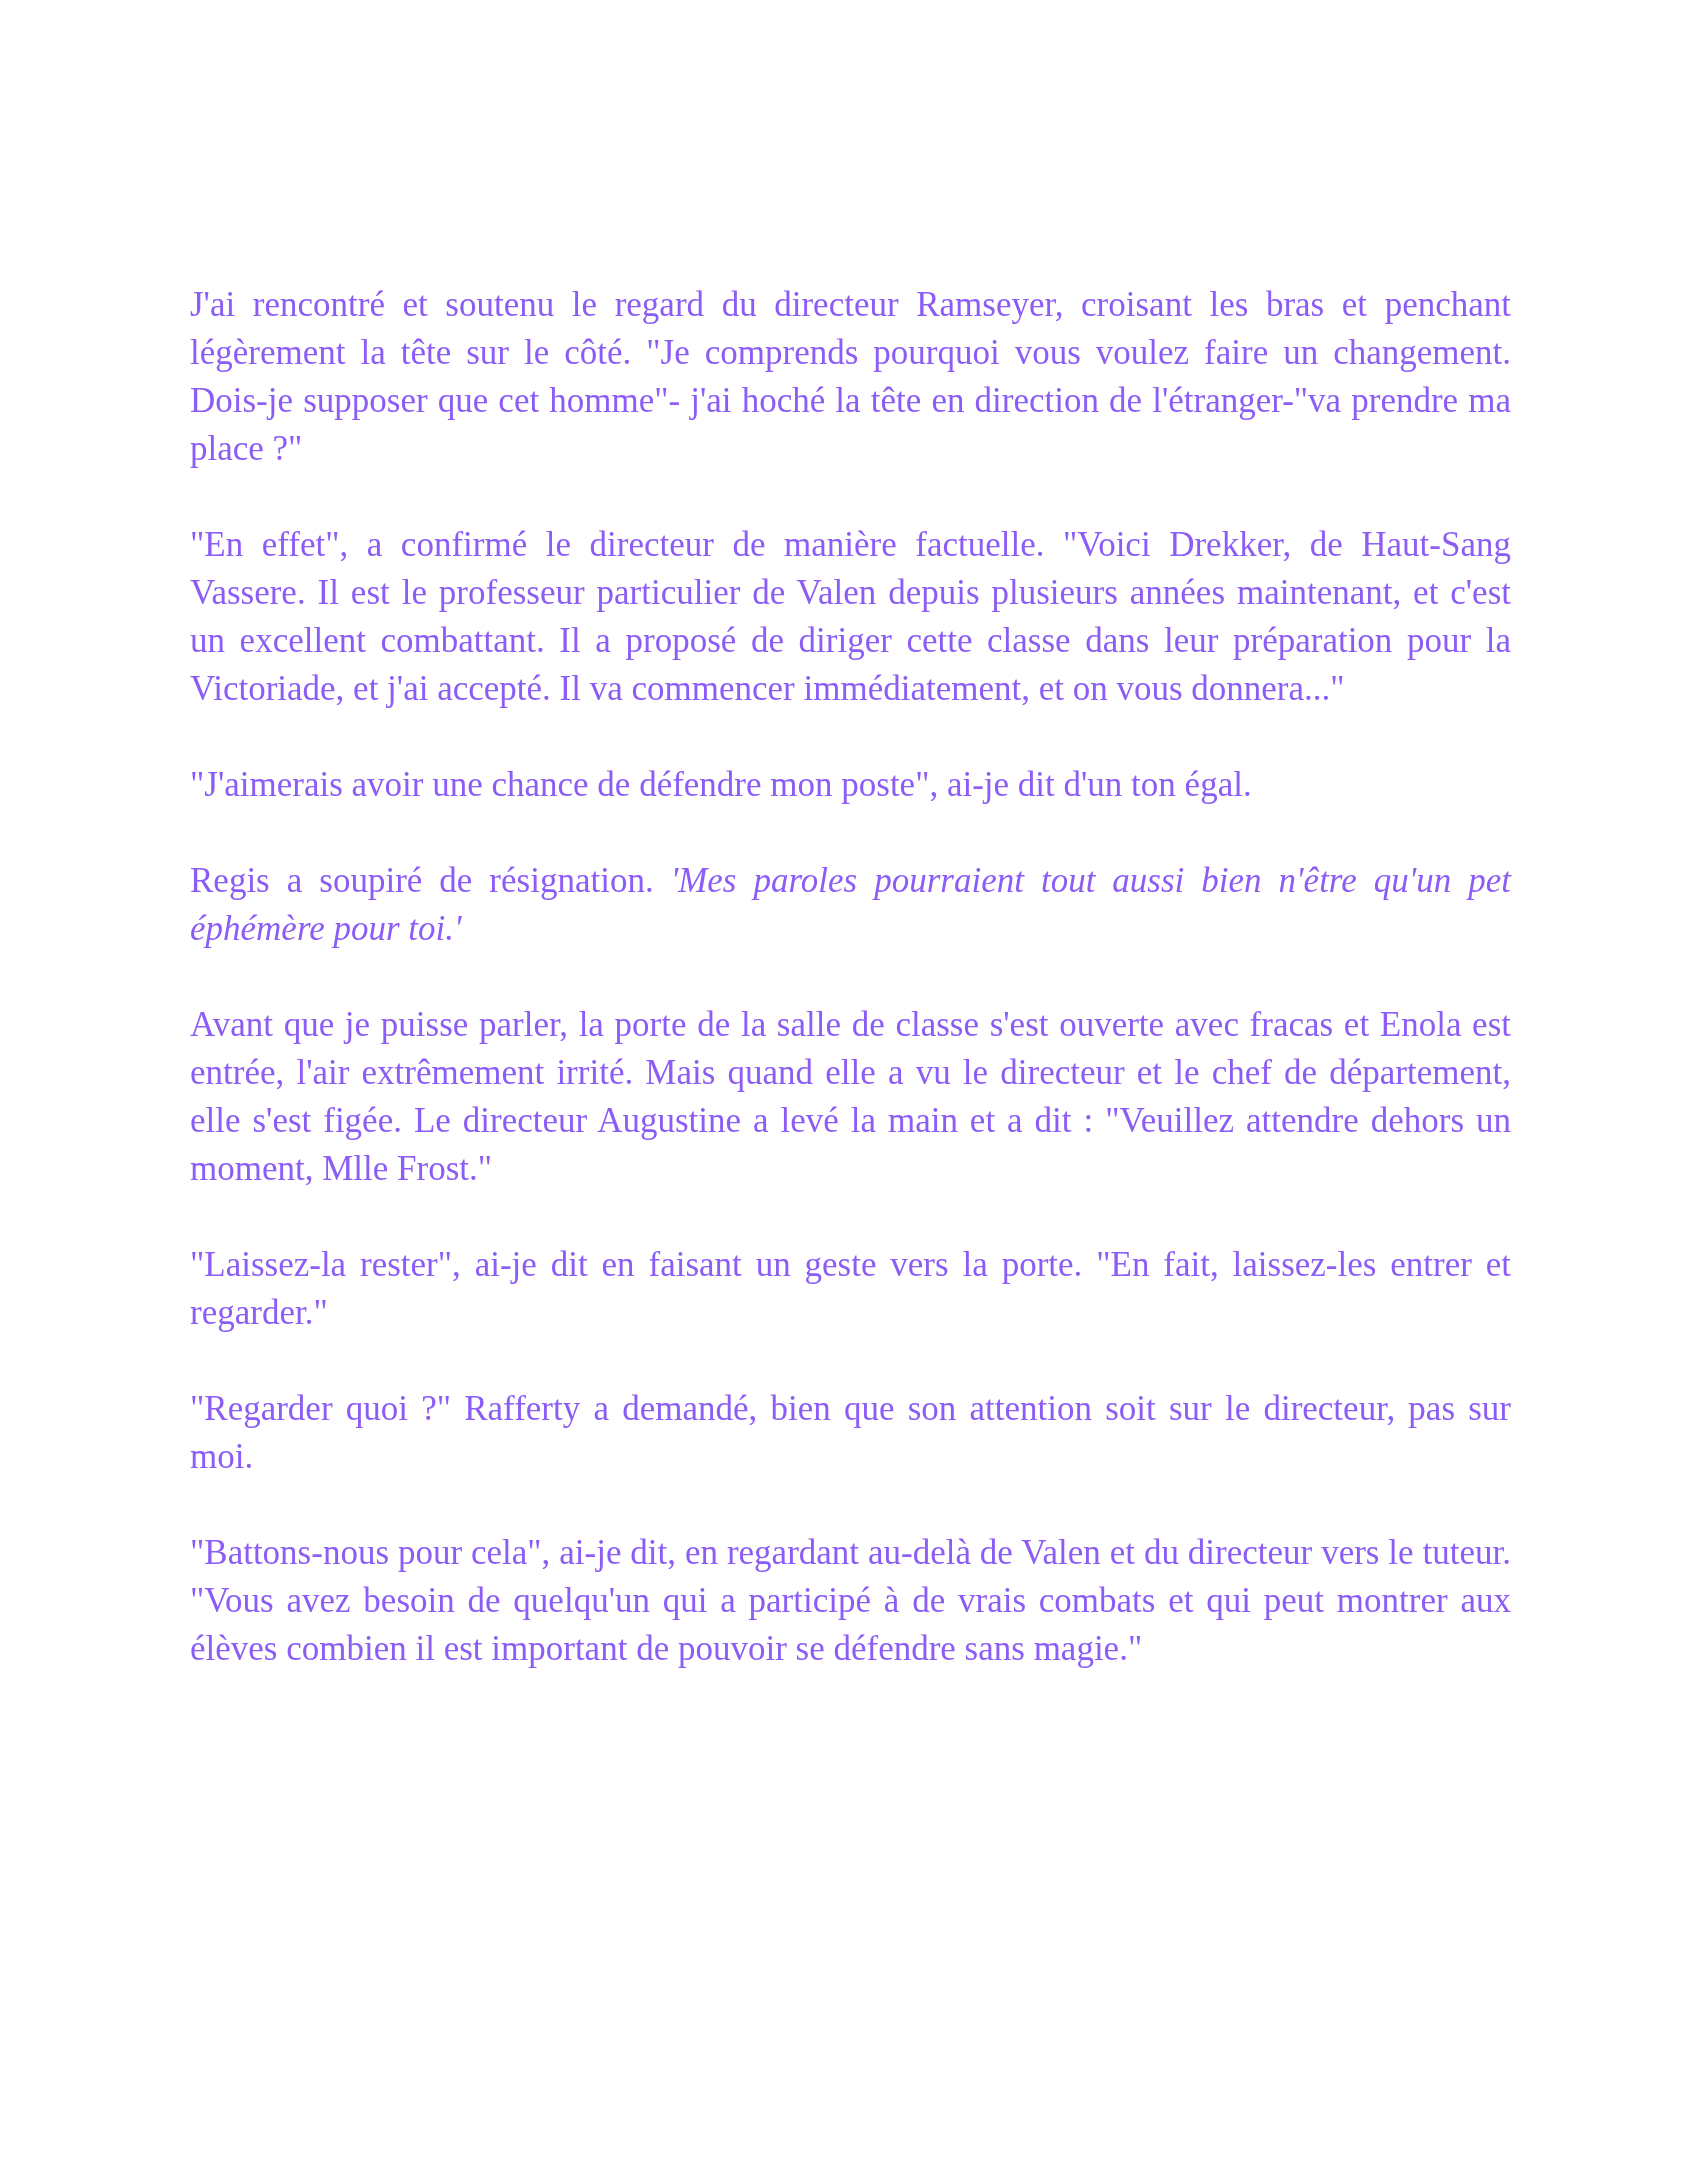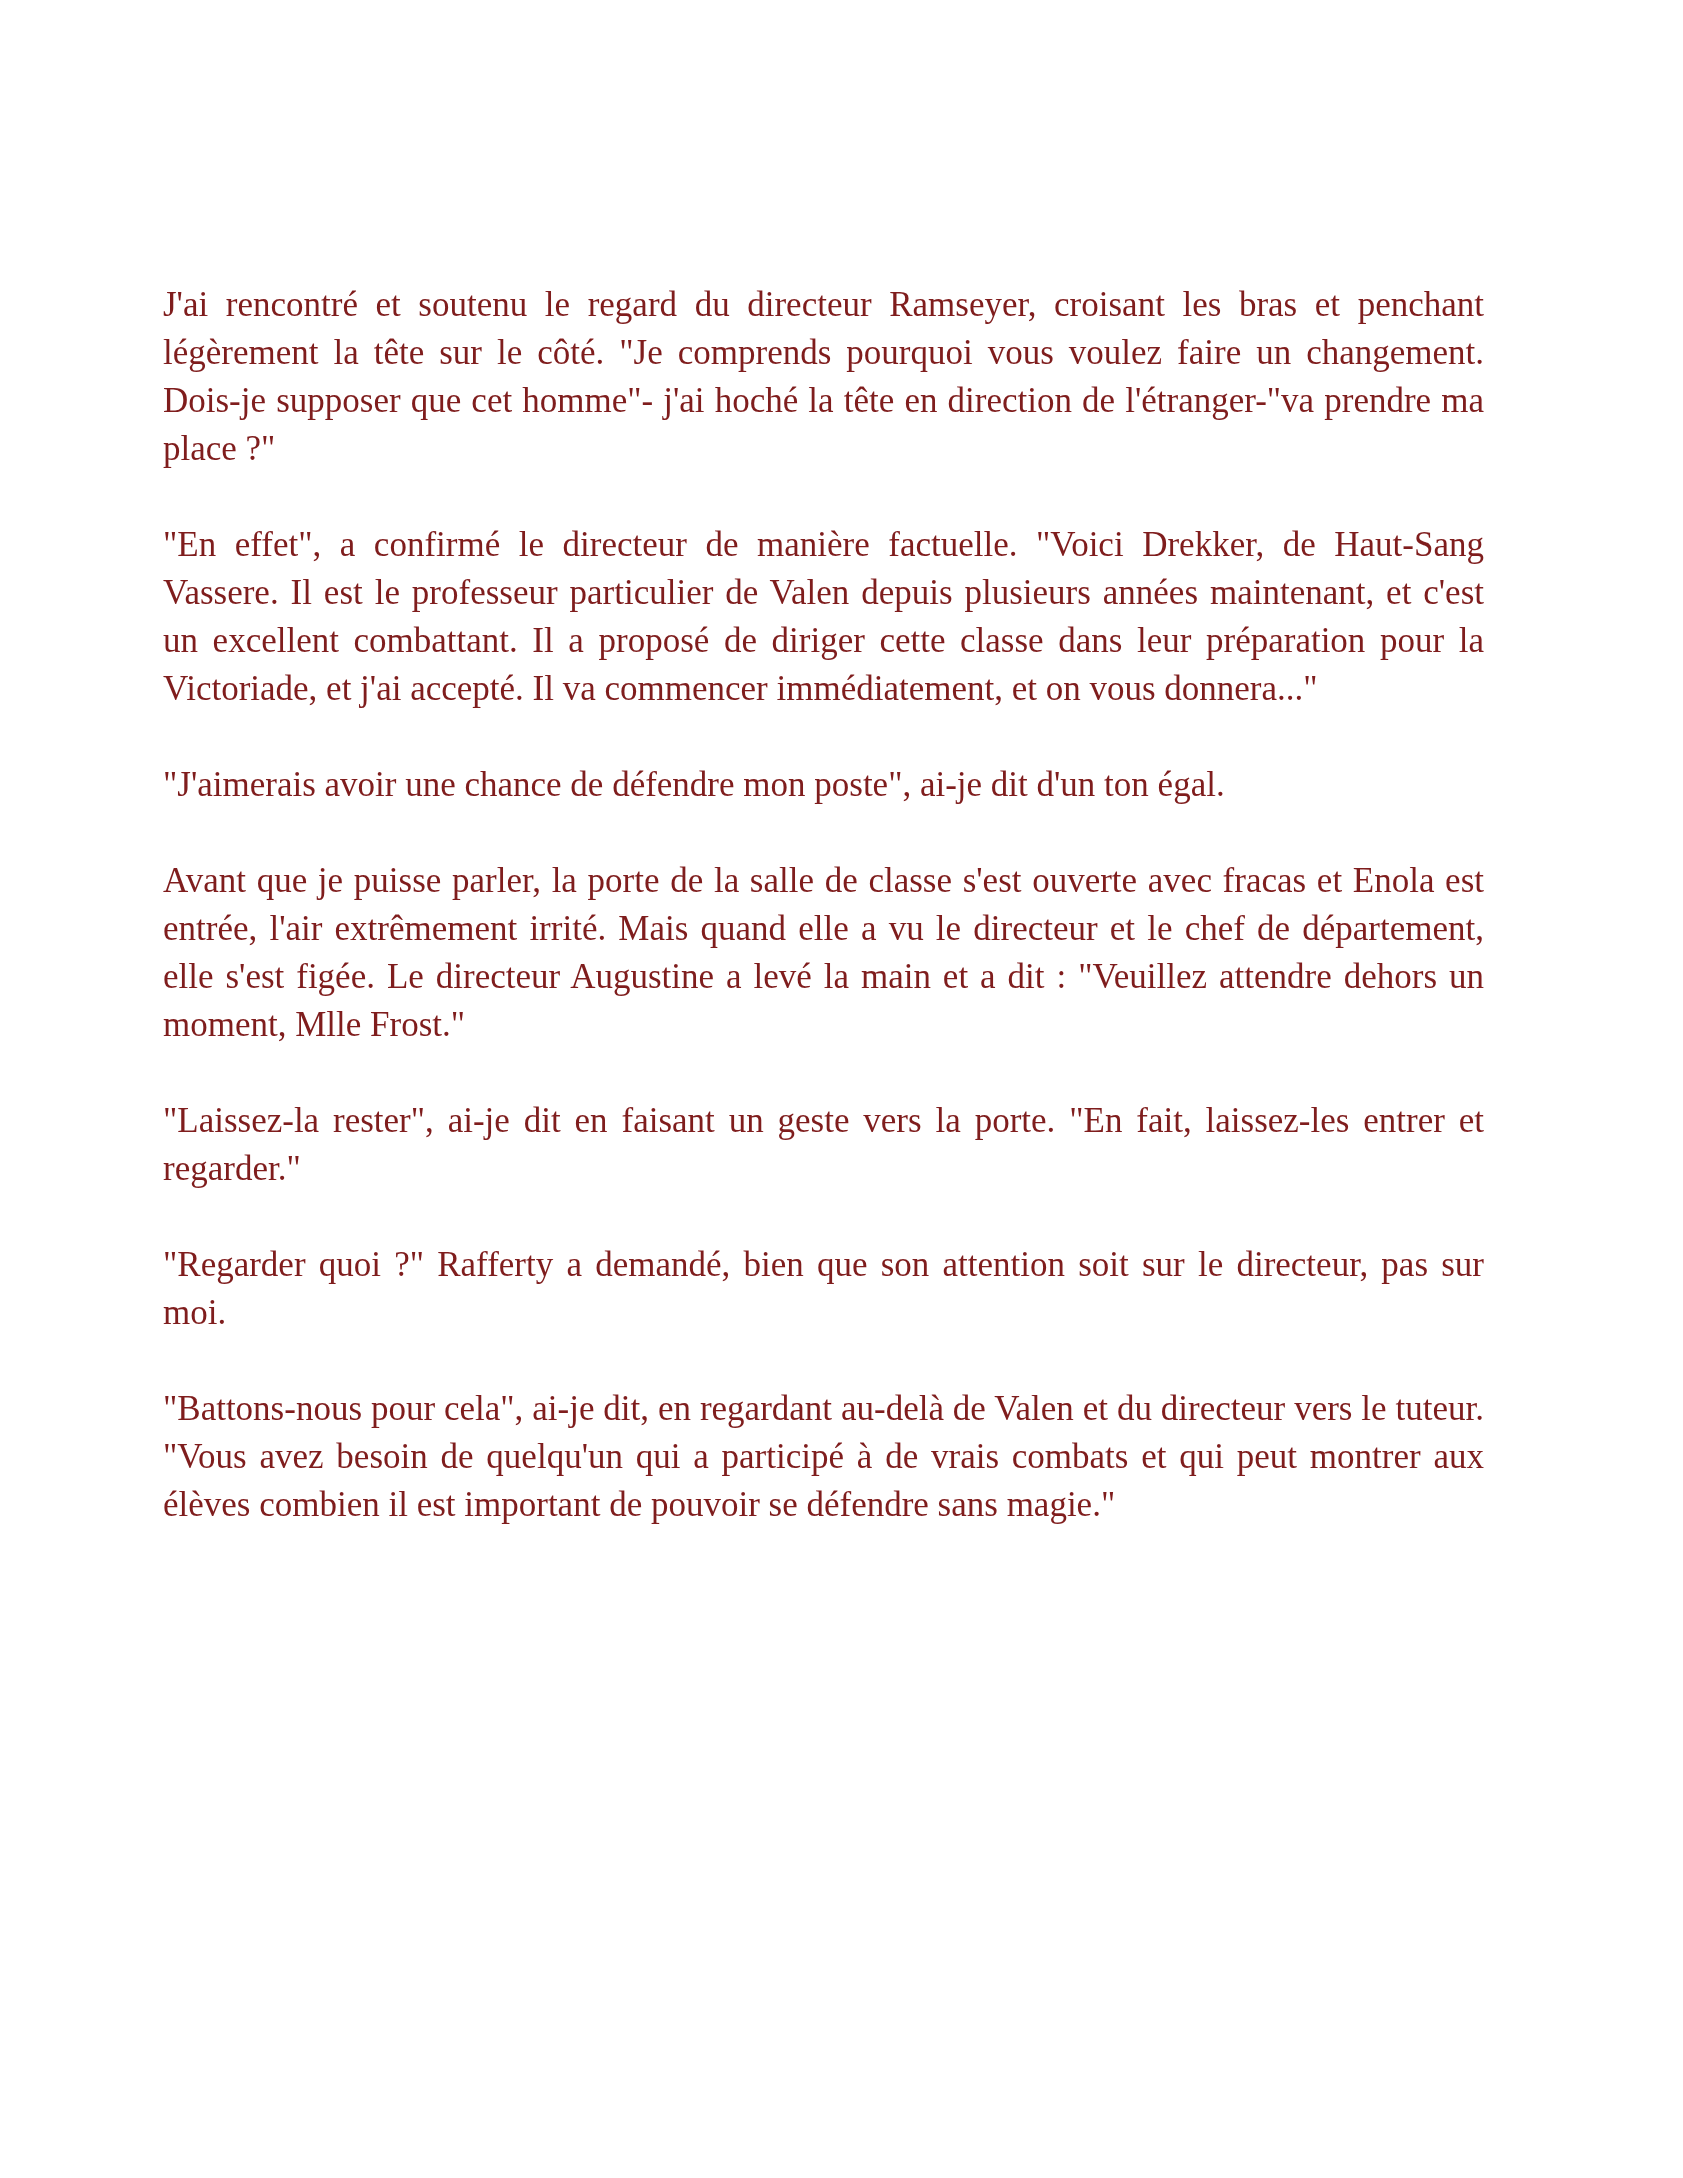--- a/index.html
+++ b/index.html
@@ -8,43 +8,44 @@
       background: #ffffff;
     }
     body {
       width: 1683px;
       height: 2178px;
       position: relative;
       overflow: hidden;
     }
     .page {
       position: absolute;
-      left: 163px;
+      left: 190px;
       top: 281px;
       width: 1321px;
       font-family: "Liberation Serif", "DejaVu Serif", serif;
       font-size: 35px;
       line-height: 48px;
-      color: #7f1d1d;
+      color: #8b5cf6;
     }
     .para {
       margin: 0 0 48px 0;
       text-align: justify;
       text-align-last: left;
       hyphens: none;
     }
     .para em {
       font-style: italic;
     }
   </style>
 </head>
 <body>
 
 <div class="page">
   <p class="para">J'ai rencontré et soutenu le regard du directeur Ramseyer, croisant les bras et penchant légèrement la tête sur le côté. "Je comprends pourquoi vous voulez faire un changement. Dois-je supposer que cet homme"- j'ai hoché la tête en direction de l'étranger-"va prendre ma place ?"</p>
   <p class="para">"En effet", a confirmé le directeur de manière factuelle. "Voici Drekker, de Haut-Sang Vassere. Il est le professeur particulier de Valen depuis plusieurs années maintenant, et c'est un excellent combattant. Il a proposé de diriger cette classe dans leur préparation pour la Victoriade, et j'ai accepté. Il va commencer immédiatement, et on vous donnera..."</p>
   <p class="para">"J'aimerais avoir une chance de défendre mon poste", ai-je dit d'un ton égal.</p>
+  <p class="para"><span>Regis a soupiré de résignation. </span><em>'Mes paroles pourraient tout aussi bien n'être qu'un pet éphémère pour toi.'</em></p>
   <p class="para">Avant que je puisse parler, la porte de la salle de classe s'est ouverte avec fracas et Enola est entrée, l'air extrêmement irrité. Mais quand elle a vu le directeur et le chef de département, elle s'est figée. Le directeur Augustine a levé la main et a dit : "Veuillez attendre dehors un moment, Mlle Frost."</p>
   <p class="para">"Laissez-la rester", ai-je dit en faisant un geste vers la porte. "En fait, laissez-les entrer et regarder."</p>
   <p class="para">"Regarder quoi ?" Rafferty a demandé, bien que son attention soit sur le directeur, pas sur moi.</p>
   <p class="para">"Battons-nous pour cela", ai-je dit, en regardant au-delà de Valen et du directeur vers le tuteur. "Vous avez besoin de quelqu'un qui a participé à de vrais combats et qui peut montrer aux élèves combien il est important de pouvoir se défendre sans magie."</p>
 </div>
 
 
 </body></html>

